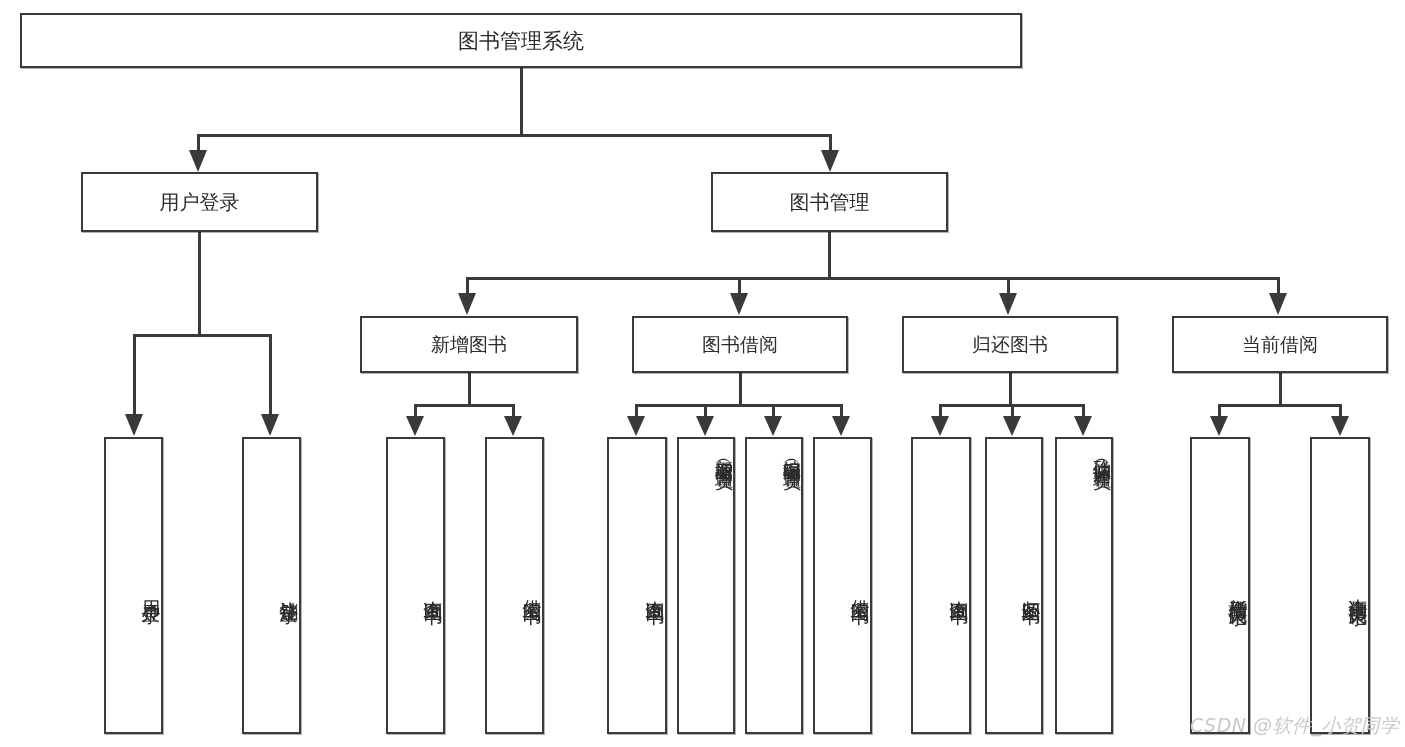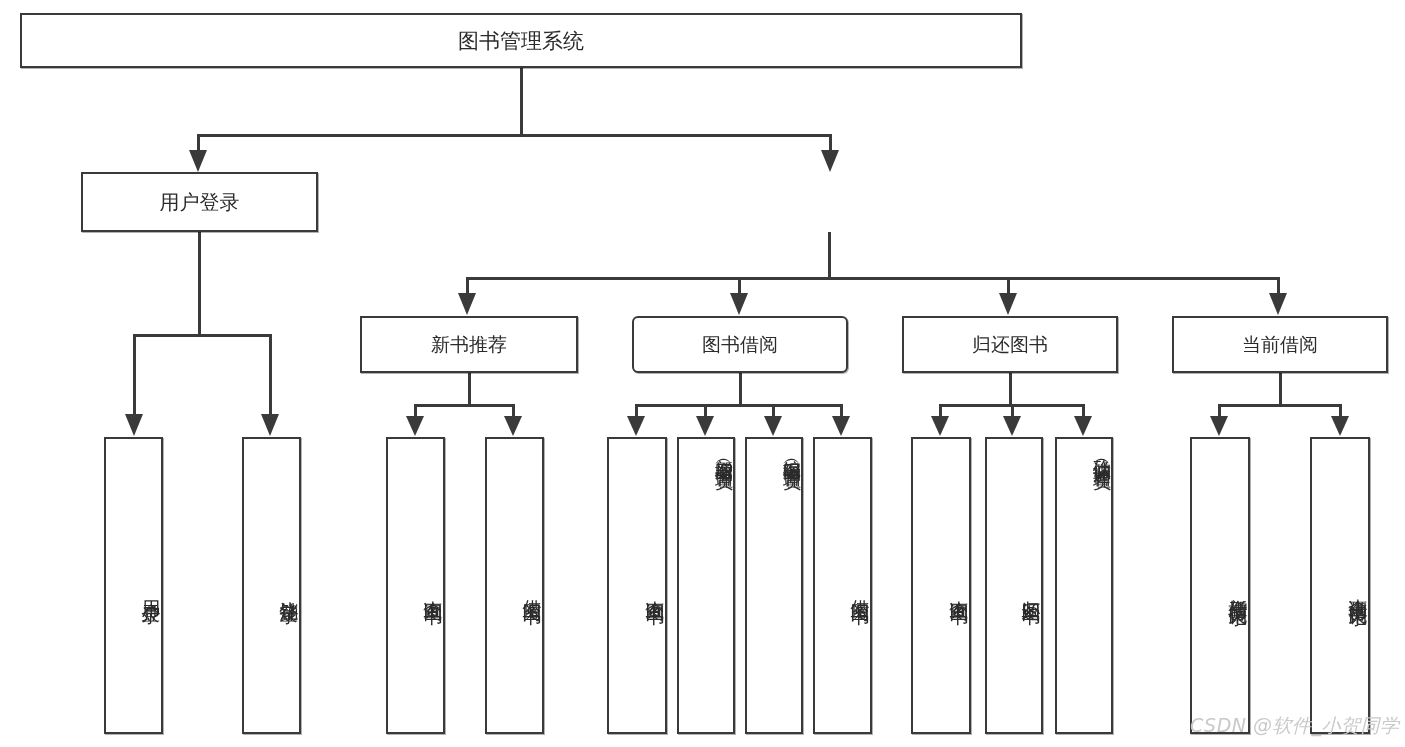--- a/index.html
+++ b/index.html
@@ -130,23 +130,24 @@
   <div class="vline" style="left:1279px; top:373px; height:34px;"></div>
   <div class="hline" style="left:1218px; top:404px; width:124px;"></div>
   <div class="vline" style="left:1218px; top:404px; height:12px;"></div>
   <div class="vline" style="left:1339px; top:404px; height:12px;"></div>
   <div class="arrow short" style="left:1210px; top:416px;"></div>
   <div class="arrow short" style="left:1331px; top:416px;"></div>
 
   <div class="node root" style="left:20px; top:13px; width:1002px; height:55px;">图书管理系统</div>
 
   <div class="node level1" style="left:81px; top:172px; width:237px; height:60px;">用户登录</div>
+  <div class="node level1" style="left:711px; top:172px; width:237px; height:60px;">图书管理</div>
 
-  <div class="node level2" style="left:360px; top:316px; width:218px; height:57px;">新书推荐</div>
-  <div class="node level2" style="left:632px; top:316px; width:216px; height:57px;border-radius:6px;">图书借阅</div>
+  <div class="node level2" style="left:360px; top:316px; width:218px; height:57px;">新增图书</div>
+  <div class="node level2" style="left:632px; top:316px; width:216px; height:57px;">图书借阅</div>
   <div class="node level2" style="left:902px; top:316px; width:216px; height:57px;">归还图书</div>
   <div class="node level2" style="left:1172px; top:316px; width:216px; height:57px;">当前借阅</div>
 
   <div class="node leaf" style="left:104px; top:437px; width:59px; height:297px; justify-content:center;">用户登录</div>
   <div class="node leaf" style="left:242px; top:437px; width:59px; height:297px; justify-content:center;">注销登录</div>
 
   <div class="node leaf" style="left:386px; top:437px; width:59px; height:297px; justify-content:center;">查询图书</div>
   <div class="node leaf" style="left:485px; top:437px; width:59px; height:297px; justify-content:center;">借阅图书</div>
 
   <div class="node leaf" style="left:607px; top:437px; width:60px; height:297px; justify-content:center;">查询图书</div>

